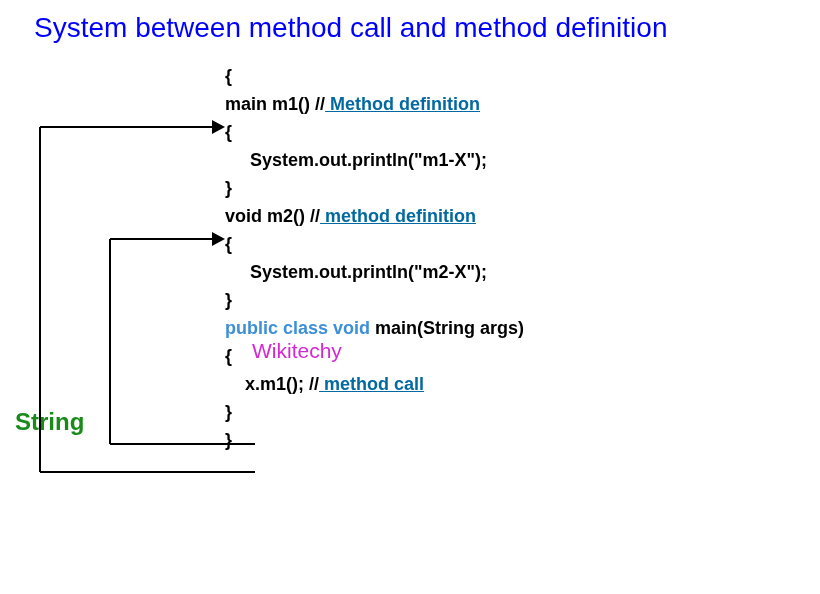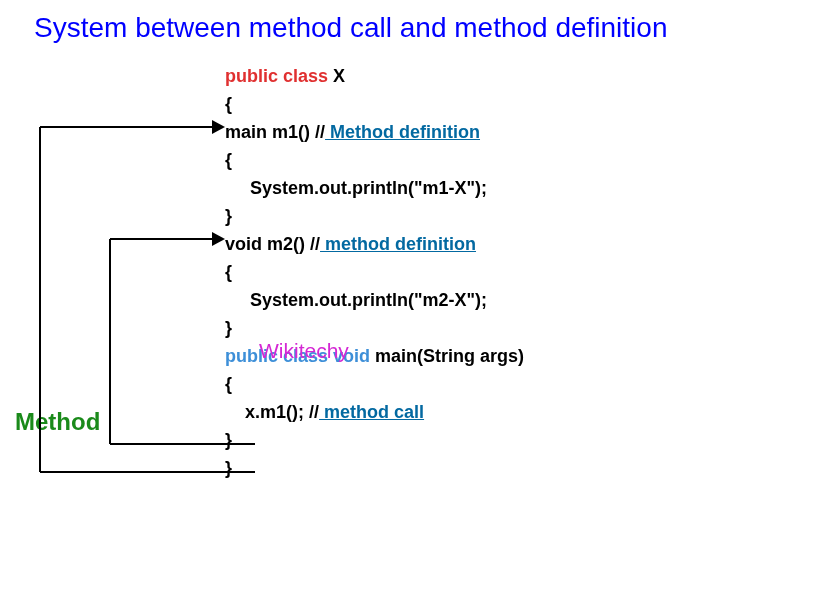--- a/index.html
+++ b/index.html
@@ -31,21 +31,21 @@
     }
     .code-line { white-space: pre; }
     .kw-red { color: #e03030; }
     .kw-orange { color: #0369a1; text-decoration: underline; }
     .kw-blue { color: #3d8fd8; }
     .watermark {
       position: absolute;
       color: #d428d4;
       font-weight: 400;
       font-size: 21px;
-      left: 259px;
+      left: 252px;
       top: 339px;
     }
     .binding-label {
       position: absolute;
       left: 15px;
       top: 408px;
       color: #1a8a1a;
       font-size: 24px;
       font-weight: bold;
     }
@@ -61,24 +61,23 @@
       left: 0; top: 0;
       width: 820px; height: 594px;
       pointer-events: none;
     }
   </style>
 </head>
 <body>
 
 <div class="title">System between method call and method definition</div>
 
-<div class="binding-label">Method</div>
+<div class="binding-label">String</div>
 
 <div class="code-block">
-  <div class="code-line"><span class="kw-red">public class </span><span>X</span></div>
   <div class="code-line">{</div>
   <div class="code-line"><span>main m1() </span><span>//</span><span class="kw-orange"> Method definition</span></div>
   <div class="code-line">{</div>
   <div class="code-line">     <span>System.out.println("m1-X");</span></div>
   <div class="code-line">}</div>
   <div class="code-line"><span>void m2() </span><span>//</span><span class="kw-orange"> method definition</span></div>
   <div class="code-line">{</div>
   <div class="code-line">     <span>System.out.println("m2-X");</span></div>
   <div class="code-line">}</div>
   <div class="code-line"><span class="kw-blue">public class void </span><span>main(String args)</span></div>

